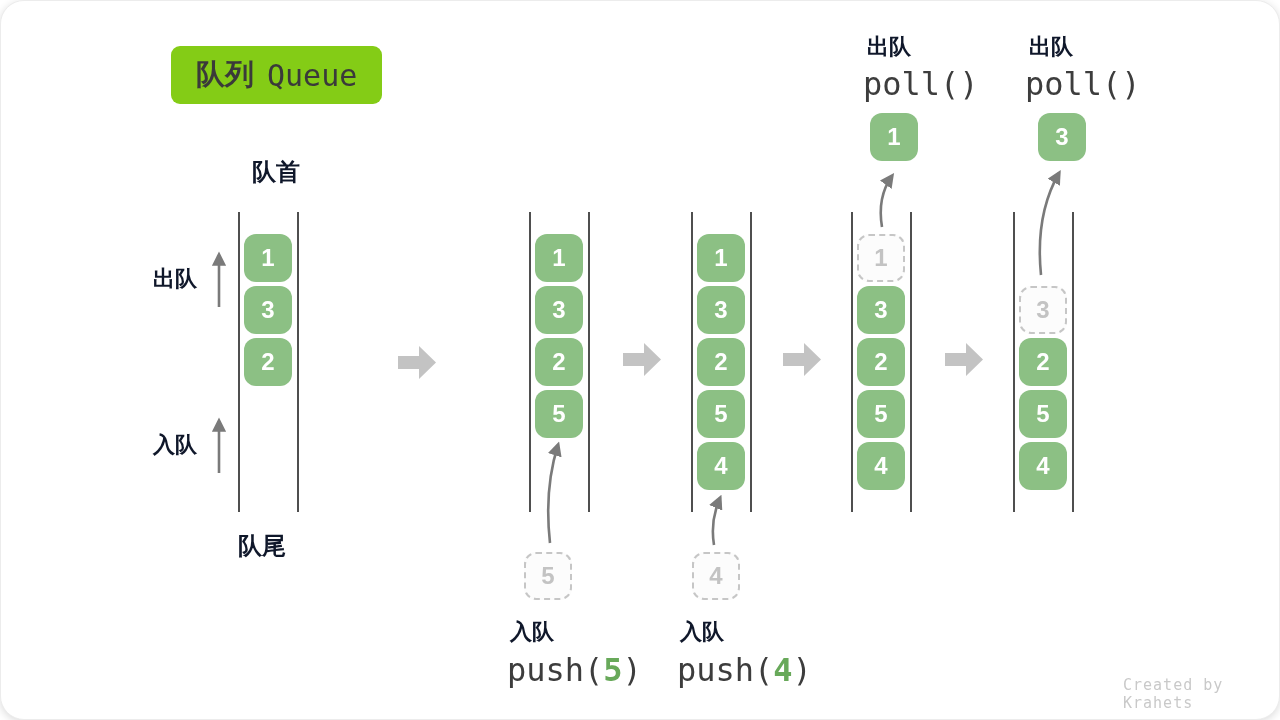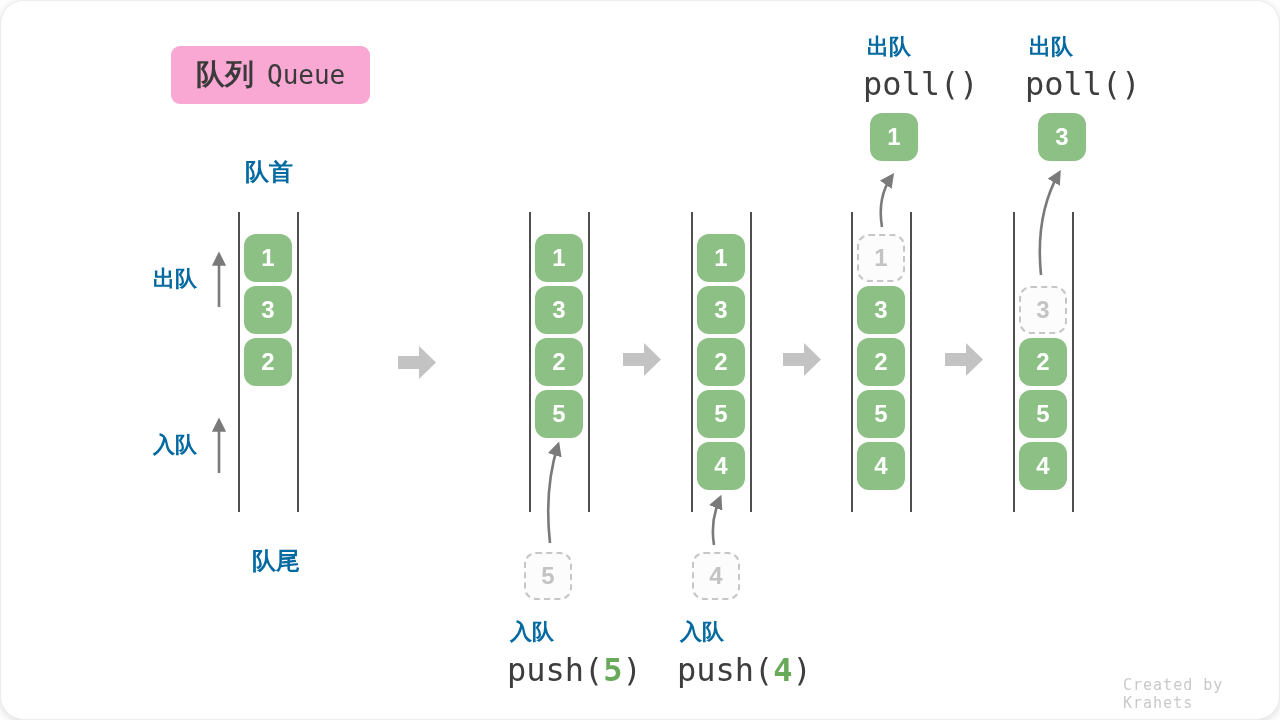--- a/index.html
+++ b/index.html
@@ -3,34 +3,34 @@
 <meta charset="utf-8">
 <style>
   * { margin:0; padding:0; box-sizing:border-box; }
   html,body { width:1280px; height:720px; background:#ffffff; overflow:hidden;
     font-family:"Liberation Sans","DejaVu Sans",sans-serif; }
   .card { position:absolute; left:0; top:0; width:1280px; height:720px;
     background:#ffffff; border-radius:24px; border:1px solid #ececec;
     box-shadow:0 2px 8px rgba(0,0,0,.14); }
 
   .badge { position:absolute; left:170px; top:45px; height:58px; padding:0 25px;
-    background:#f9a8d4; border-radius:9px; display:inline-flex; align-items:center; gap:13px; }
+    background:#84cc16; border-radius:9px; display:inline-flex; align-items:center; gap:13px; }
   .badge .zh { font-size:29px; font-weight:bold; color:#3a3a3a; }
-  .badge .en { font-size:26px; font-family:"DejaVu Sans Mono","Liberation Mono",monospace; color:#3a3a3a; }
+  .badge .en { font-size:30px; font-family:"DejaVu Sans Mono","Liberation Mono",monospace; color:#3a3a3a; }
 
   .channel { position:absolute; top:211px; height:300px; width:61px;
     border-left:2px solid #4f4f4f; border-right:2px solid #4f4f4f; }
 
   .box { position:absolute; width:48px; height:48px; border-radius:12px;
     display:flex; align-items:center; justify-content:center;
     font-size:24px; font-weight:bold; }
   .box.solid { background:#8cc084; color:#ffffff; }
   .box.ghost { background:#fcfcfc; border:2px dashed #c6c6c6; color:#c3c3c3; }
 
-  .zh-lab { position:absolute; font-size:22px; font-weight:bold; color:#0369a1; white-space:nowrap; }
+  .zh-lab { position:absolute; font-size:22px; font-weight:bold; color:#0f172a; white-space:nowrap; }
   .zh-lab.big { font-size:24px; }
   .code { position:absolute; font-size:32px; color:#3d3d3d; white-space:nowrap;
     font-family:"DejaVu Sans Mono","Liberation Mono",monospace; }
   .code .arg { color:#68a95a; font-weight:bold; }
 
   .watermark { position:absolute; left:1078px; top:675px; font-size:15px;
     letter-spacing:1px; color:#c9c9c9;
     font-family:"DejaVu Sans Mono","Liberation Mono",monospace;margin-left:44px; }
 
   .overlay { position:absolute; left:0; top:0; width:1280px; height:720px; pointer-events:none; }
@@ -38,22 +38,22 @@
 </head>
 <body>
 
 <div class="card">
 
   <div class="badge">
     <span class="zh">队列</span>
     <span class="en">Queue</span>
   </div>
 
-  <div class="zh-lab big" style="left:237px; top:155px; width:62px; text-align:center;">队首</div>
-  <div class="zh-lab big" style="left:237px; top:544px; width:62px; text-align:right;">队尾</div>
+  <div class="zh-lab big" style="left:237px; top:155px; width:62px; text-align:right;">队首</div>
+  <div class="zh-lab big" style="left:237px; top:529px; width:62px; text-align:left;">队尾</div>
 
   <div class="zh-lab" style="left:152px; top:263px;">出队</div>
   <div class="zh-lab" style="left:152px; top:429px;">入队</div>
 
   <div class="channel" style="left:237px;"></div>
   <div class="channel" style="left:528px;"></div>
   <div class="channel" style="left:690px;"></div>
   <div class="channel" style="left:850px;"></div>
   <div class="channel" style="left:1012px;"></div>
 

